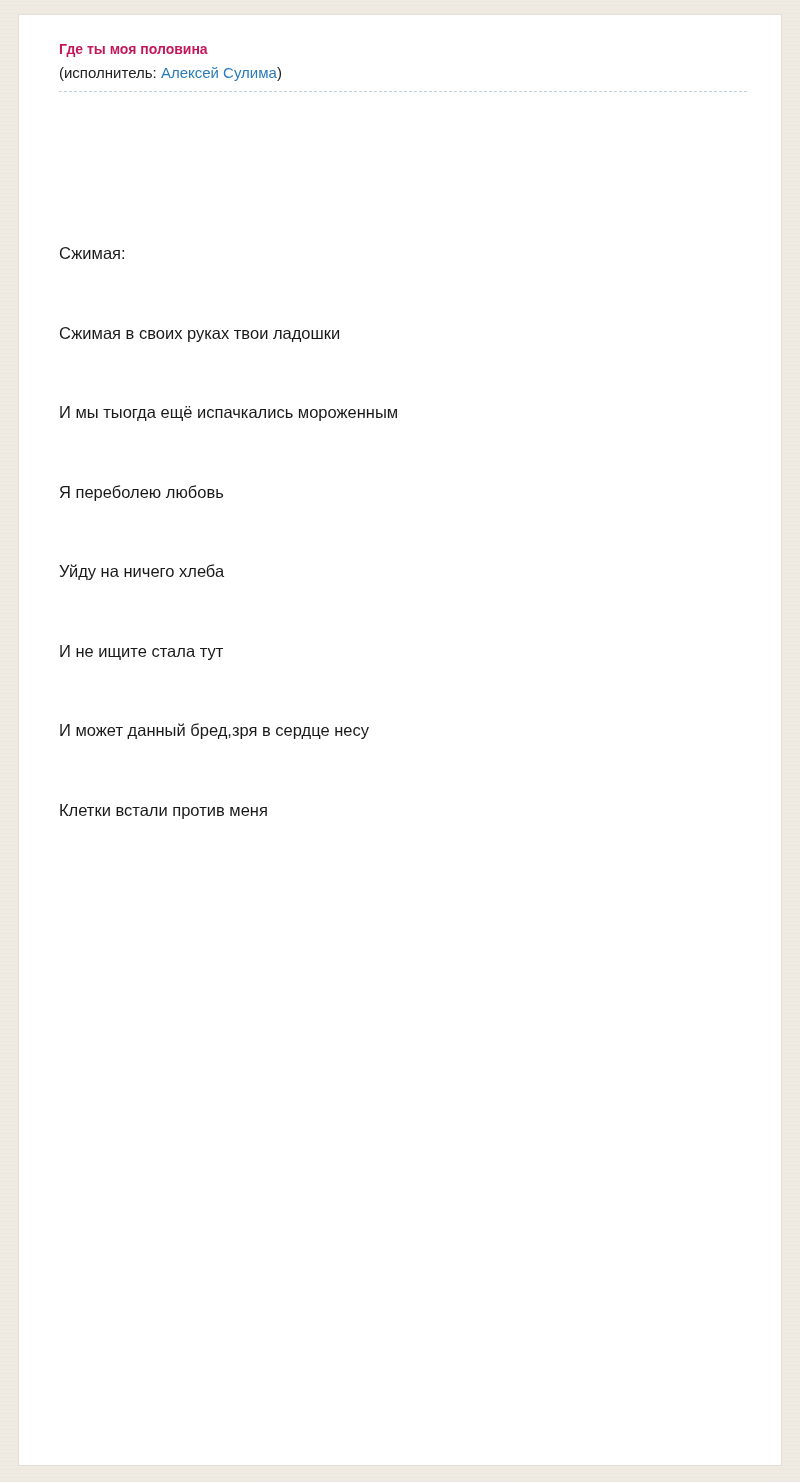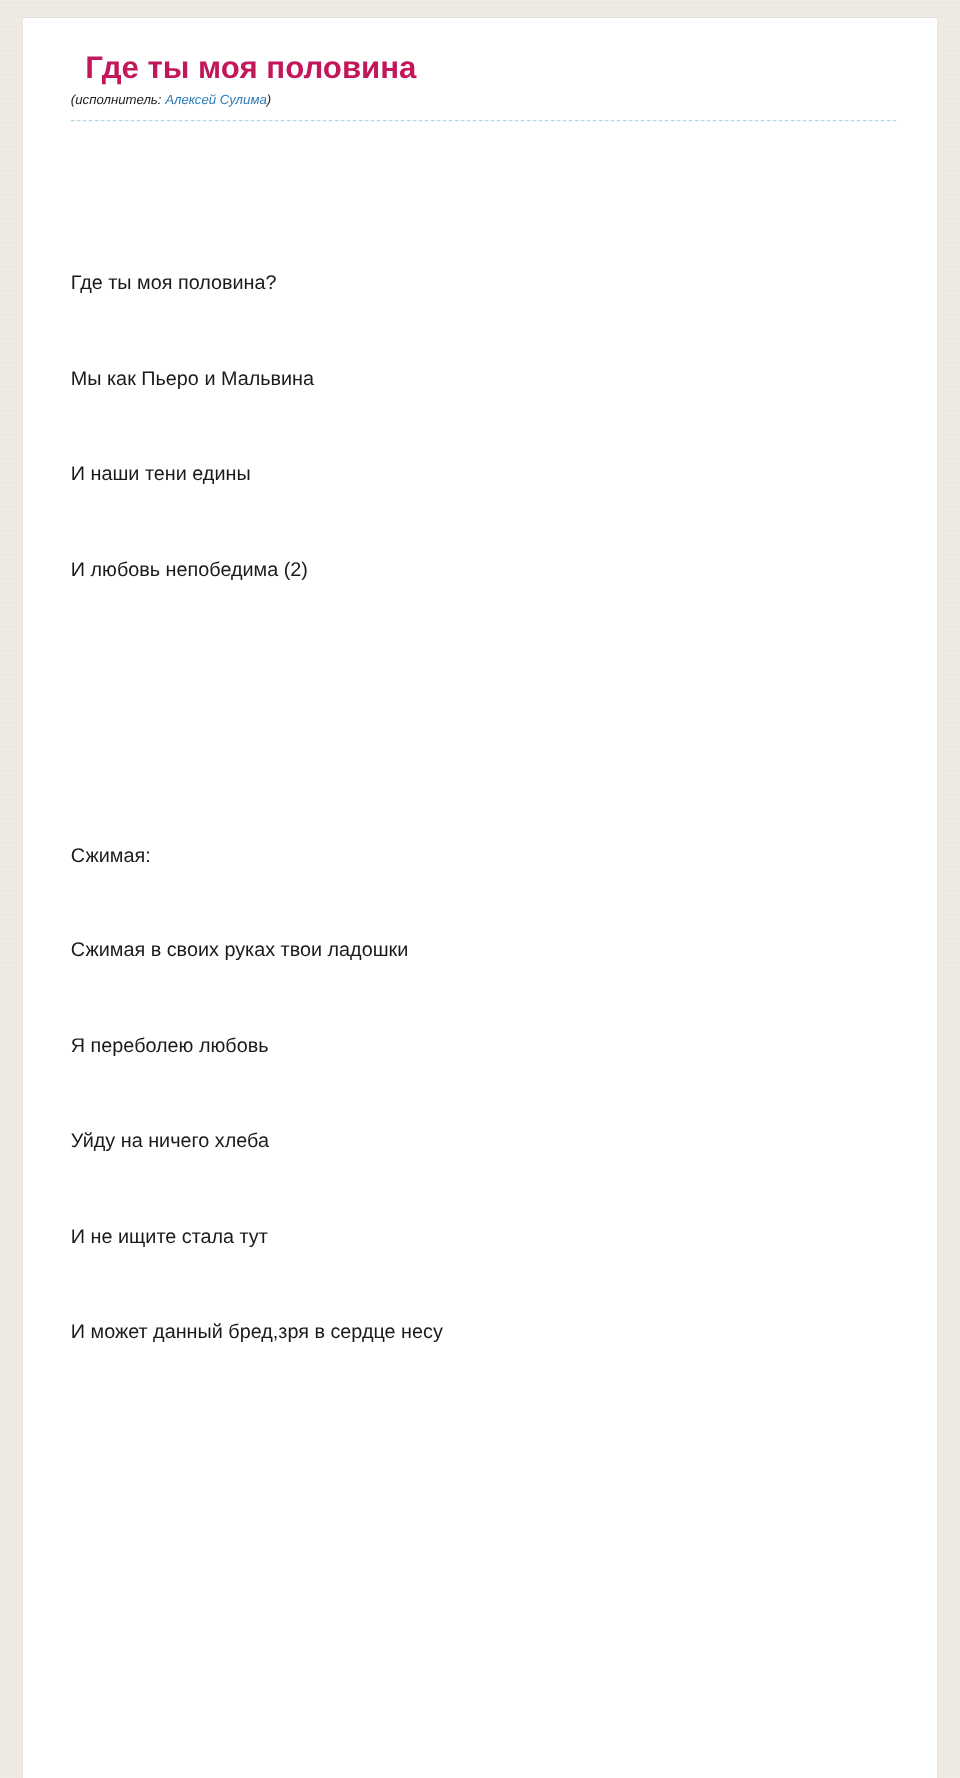--- a/index.html
+++ b/index.html
@@ -24,32 +24,31 @@
   .sheet {
     background: #ffffff;
     border: 1px solid #e3ded7;
     box-sizing: border-box;
     width: 100%;
     min-height: 1452px;
     padding: 26px 34px 30px 40px;
   }
   .song-title {
     color: #c2185b;
-    font-size: 26px;
+    font-size: 14px;
     font-weight: bold;
     line-height: 1.2;
-    margin: 0 0 6px 12px;
+    margin: 0 0 6px 0;
   }
   .performer-line {
-    font-size: 11px;
+    font-size: 15px;
     color: #222222;
     padding-bottom: 10px;
     border-bottom: 1px dashed #b9d4e6;
     margin-bottom: 16px;
-    font-style: italic;
   }
   .performer-link {
     color: #2b7bb9;
     text-decoration: none;
     cursor: pointer;
   }
   .lyrics {
     font-size: 16.5px;
     color: #1a1a1a;
     line-height: 26.5px;
@@ -72,34 +71,30 @@
 <div class="page-wrap">
   <div class="sheet">
 
     <h1 class="song-title">Где ты моя половина</h1>
 
     <div class="performer-line">
       <span>(исполнитель: </span><a class="performer-link" href="#">Алексей Сулима</a><span>)</span>
     </div>
 
     <div class="lyrics">
-      <div class="lyrics-block">
-        <span class="line">Где ты моя половина?</span>
-        <span class="line">Мы как Пьеро и Мальвина</span>
-        <span class="line">И наши тени едины</span>
-        <span class="line">И любовь непобедима (2)</span>
-      </div>
 
       <div class="lyrics-block">
         <span class="line">Сжимая:</span>
         <span class="line">Сжимая в своих руках твои ладошки</span>
+        <span class="line">И мы тыогда ещё испачкались мороженным</span>
         <span class="line">Я переболею любовь</span>
         <span class="line">Уйду на ничего хлеба</span>
         <span class="line">И не ищите стала тут</span>
         <span class="line">И может данный бред,зря в сердце несу</span>
+        <span class="line">Клетки встали против меня</span>
         
         
         
         
         
         
         
         
         
       </div>

